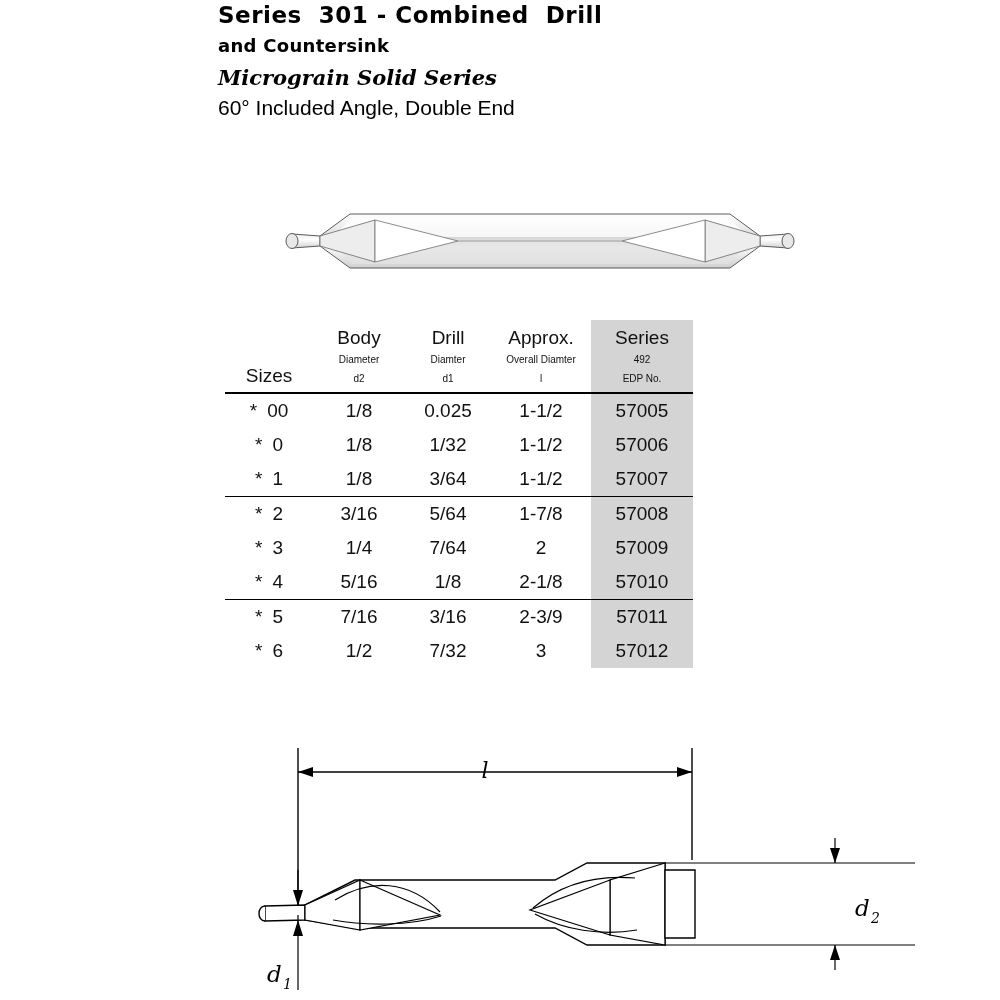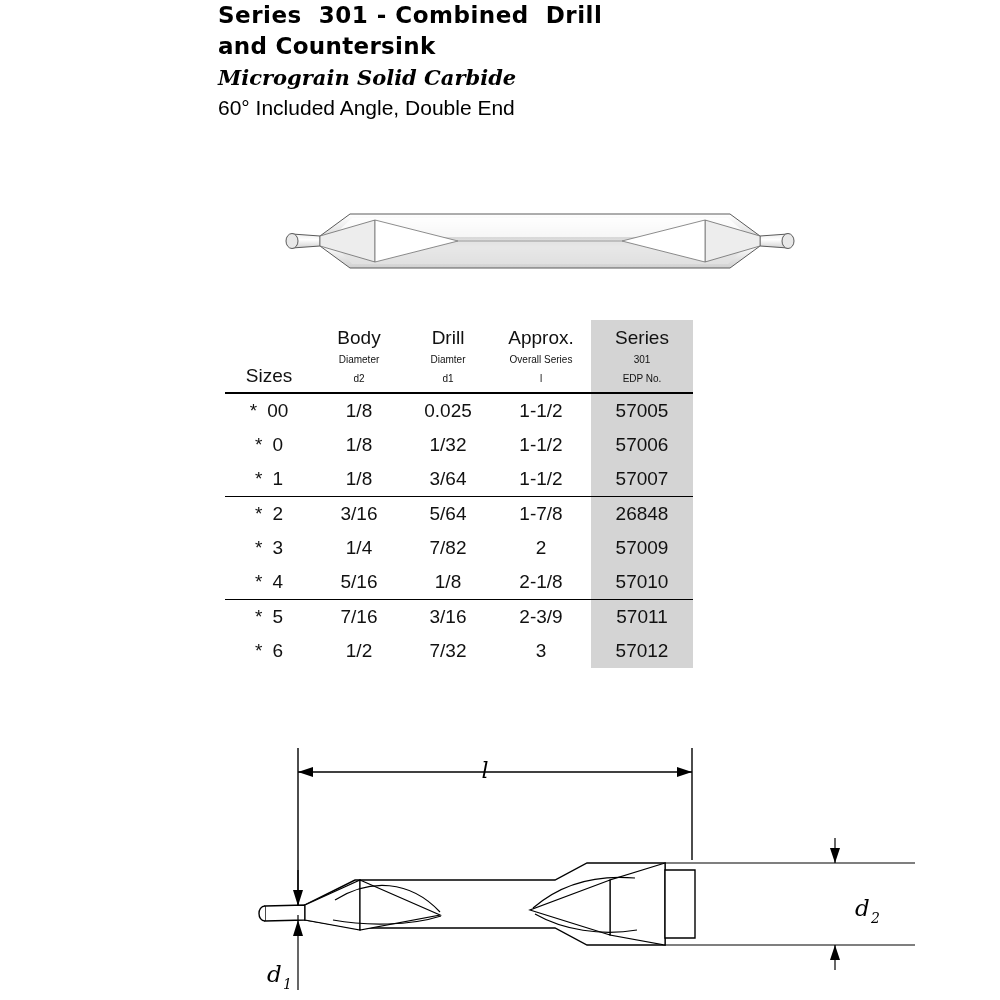--- a/index.html
+++ b/index.html
@@ -27,21 +27,21 @@
     font-family: "DejaVu Sans", sans-serif;
     font-weight: bold;
     font-size: 23px;
     letter-spacing: 0.5px;
     line-height: 30px;
     white-space: pre;
   }
   .h-line2 {
     font-family: "DejaVu Sans", sans-serif;
     font-weight: bold;
-    font-size: 23px;
+    font-size: 18px;
     letter-spacing: 0.3px;
     line-height: 32px;
   }
   .h-line3 {
     font-family: "DejaVu Serif", serif;
     font-style: italic;
     font-weight: bold;
     font-size: 21px;
     line-height: 31px;
   }
@@ -121,21 +121,21 @@
     font-style: italic;
     font-size: 22px;
   }
 </style>
 </head>
 <body>
 
 <div id="heading">
   <div class="h-line1">Series  301 - Combined  Drill</div>
   <div class="h-line2">and  Countersink</div>
-  <div class="h-line3">Micrograin Solid Carbide</div>
+  <div class="h-line3">Micrograin Solid Series</div>
   <div class="h-line4">60° Included Angle, Double End</div>
 </div>
 
 <div id="top-illustration">
   <svg width="520" height="100" viewBox="0 0 520 100" xmlns="http://www.w3.org/2000/svg">
     <defs>
       <linearGradient id="steelGrad" x1="0" y1="0" x2="0" y2="1">
         <stop offset="0%" stop-color="#ffffff"></stop>
         <stop offset="18%" stop-color="#f2f2f2"></stop>
         <stop offset="45%" stop-color="#d8d8d8"></stop>
@@ -181,26 +181,26 @@
         <span class="sub">Diameter</span>
         <span class="sub">d2</span>
       </th>
       <th class="col-w-drill">
         <span>Drill</span>
         <span class="sub">Diamter</span>
         <span class="sub">d1</span>
       </th>
       <th class="col-w-appr">
         <span>Approx.</span>
-        <span class="sub">Overall Series</span>
+        <span class="sub">Overall Diamter</span>
         <span class="sub">l</span>
       </th>
       <th class="col-w-edp col-edp">
         <span>Series</span>
-        <span class="sub">301</span>
+        <span class="sub">492</span>
         <span class="sub">EDP No.</span>
       </th>
     </tr>
   </thead>
   <tbody id="table-body">
       <tr>
         <td class="sizes-cell"><span class="star">*</span><span>00</span></td>
         <td>1/8</td>
         <td>0.025</td>
         <td>1-1/2</td>
@@ -218,26 +218,26 @@
         <td>1/8</td>
         <td>3/64</td>
         <td>1-1/2</td>
         <td class="col-edp">57007</td>
       </tr>
       <tr>
         <td class="sizes-cell"><span class="star">*</span><span>2</span></td>
         <td>3/16</td>
         <td>5/64</td>
         <td>1-7/8</td>
-        <td class="col-edp">26848</td>
+        <td class="col-edp">57008</td>
       </tr>
       <tr>
         <td class="sizes-cell"><span class="star">*</span><span>3</span></td>
         <td>1/4</td>
-        <td>7/82</td>
+        <td>7/64</td>
         <td>2</td>
         <td class="col-edp">57009</td>
       </tr>
       <tr class="grp-end">
         <td class="sizes-cell"><span class="star">*</span><span>4</span></td>
         <td>5/16</td>
         <td>1/8</td>
         <td>2-1/8</td>
         <td class="col-edp">57010</td>
       </tr>

